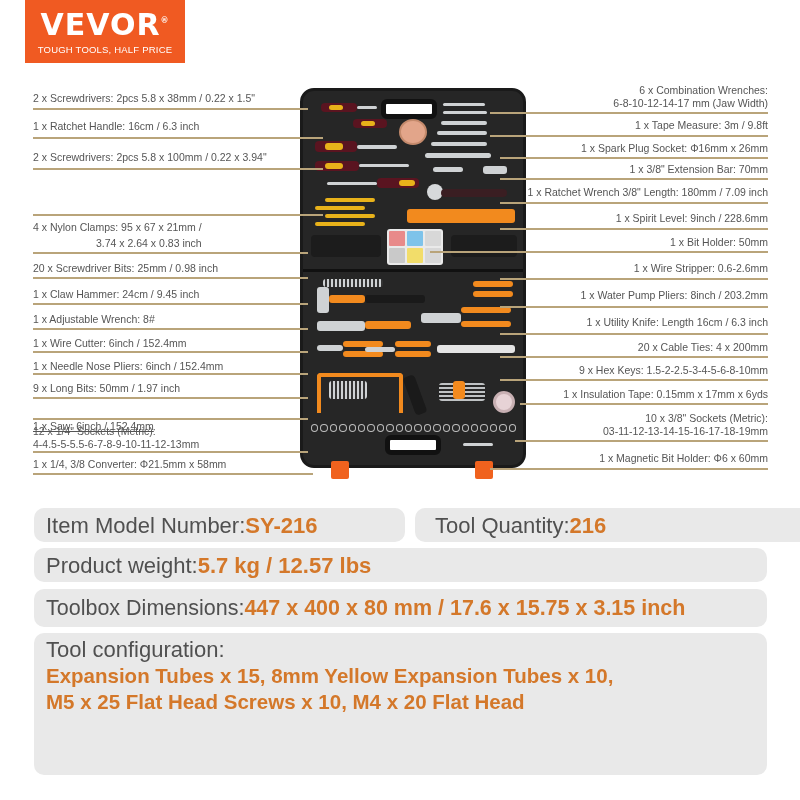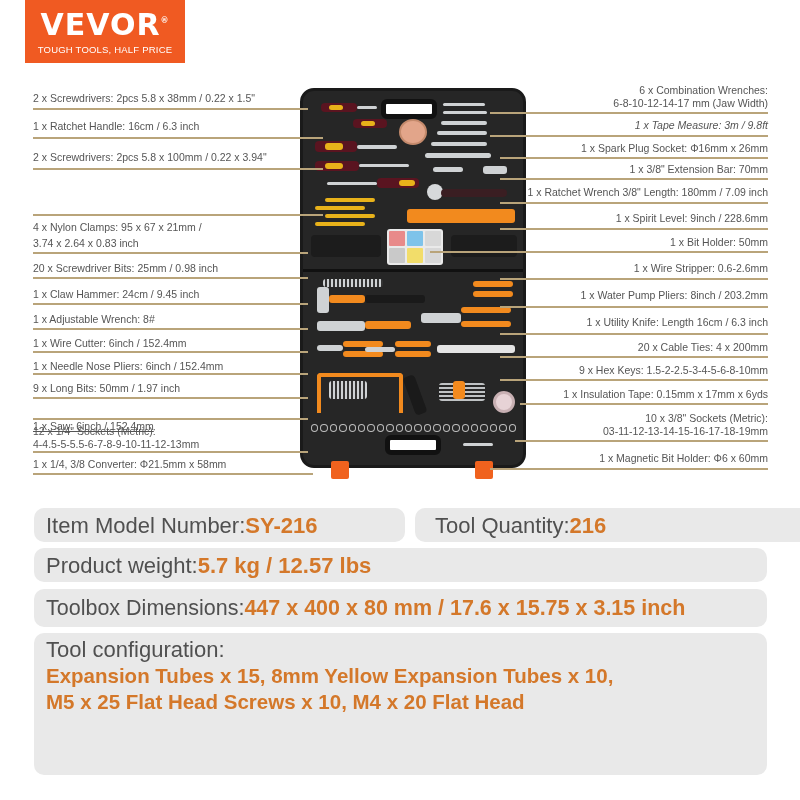--- a/index.html
+++ b/index.html
@@ -186,21 +186,21 @@
 
 <div class="callout left" style="top:151px;">2 x Screwdrivers: 2pcs 5.8 x 100mm / 0.22 x 3.94"</div>
 <div class="rule" style="left:33px;top:168px;width:290px;"></div>
 
 <div class="callout left" style="top:181px;">
 </div>
 <div class="rule" style="left:33px;top:214px;width:290px;"></div>
 
 <div class="callout left" style="top:221px;">
   <div>4 x Nylon Clamps: 95 x 67 x 21mm /</div>
-  <div style="margin-top:3px;">3.74 x 2.64 x 0.83 inch</div>
+  <div style="margin-top:3px;text-align:right;">3.74 x 2.64 x 0.83 inch</div>
 </div>
 <div class="rule" style="left:33px;top:252px;width:275px;"></div>
 
 <div class="callout left" style="top:262px;">20 x Screwdriver Bits: 25mm / 0.98 inch</div>
 <div class="rule" style="left:33px;top:277px;width:275px;"></div>
 
 <div class="callout left" style="top:288px;">1 x Claw Hammer: 24cm / 9.45 inch</div>
 <div class="rule" style="left:33px;top:303px;width:275px;"></div>
 
 <div class="callout left" style="top:313px;">1 x Adjustable Wrench: 8#</div>
@@ -226,21 +226,21 @@
 
 <div class="callout left" style="top:458px;">1 x 1/4, 3/8 Converter: Φ21.5mm x 58mm</div>
 <div class="rule" style="left:33px;top:473px;width:280px;"></div>
 
 <div class="callout right" style="top:84px;">
   <div>6 x Combination Wrenches:</div>
   <div>6-8-10-12-14-17 mm (Jaw Width)</div>
 </div>
 <div class="rule" style="left:490px;top:112px;width:278px;"></div>
 
-<div class="callout right" style="top:119px;font-style:italic;">1 x Tape Measure: 3m / 9.8ft</div>
+<div class="callout right" style="top:119px;">1 x Tape Measure: 3m / 9.8ft</div>
 <div class="rule" style="left:490px;top:135px;width:278px;"></div>
 
 <div class="callout right" style="top:142px;text-align:right;">1 x Spark Plug Socket: Φ16mm x 26mm</div>
 <div class="rule" style="left:500px;top:157px;width:268px;"></div>
 
 <div class="callout right" style="top:163px;">1 x 3/8" Extension Bar: 70mm</div>
 <div class="rule" style="left:500px;top:178px;width:268px;"></div>
 
 <div class="callout right" style="top:186px;">1 x Ratchet Wrench 3/8" Length: 180mm / 7.09 inch</div>
 <div class="rule" style="left:500px;top:202px;width:268px;"></div>

